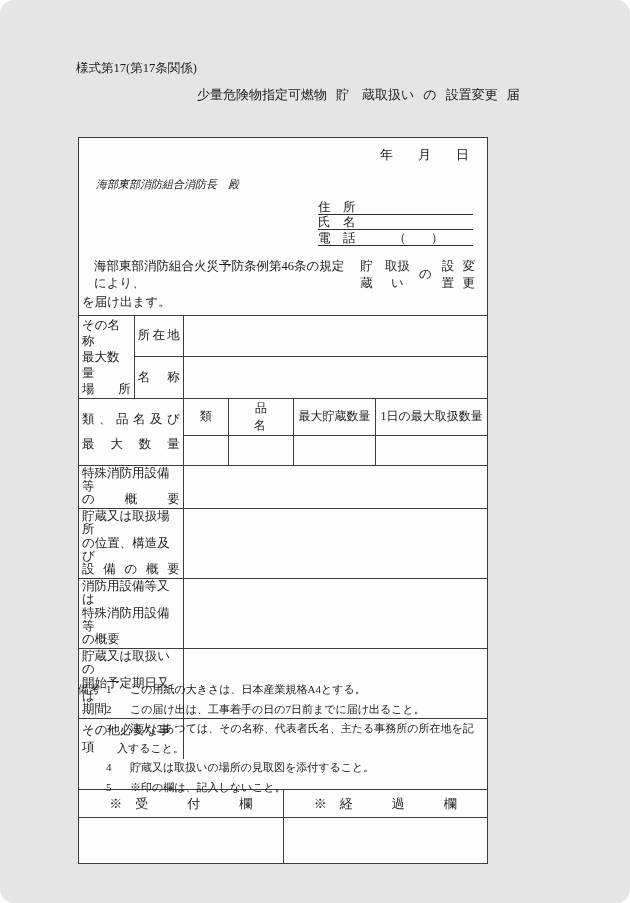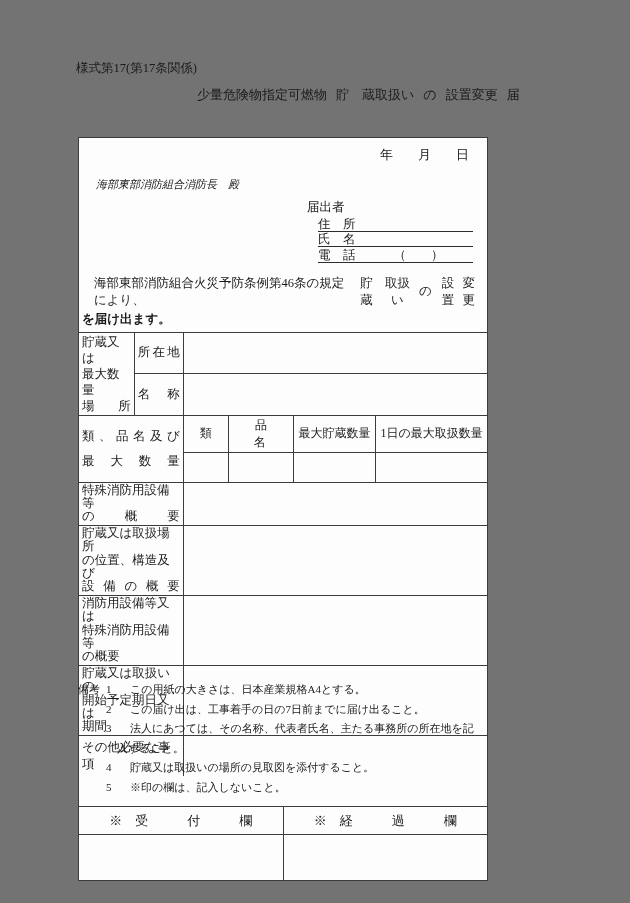--- a/index.html
+++ b/index.html
@@ -1,23 +1,24 @@
 <!DOCTYPE html>
 <html><head>
 <meta charset="utf-8">
 <style>
   * { box-sizing: border-box; margin: 0; padding: 0; }
   html,body { background:#ffffff; }
   .page {
     position: relative;
     width: 630px; height: 903px;
-    background: #737373;
+    background: #e5e5e5;
     font-family: "Liberation Serif", "DejaVu Serif", serif;
     color: #1a1a1a;
     overflow: hidden;
+    border-radius: 14px;
   }
   .form-code { position:absolute; left:76px; top:60px; font-size:12.5px; }
 
   
   .doc-title { position:absolute; left:197px; top:86px; display:flex; align-items:center; font-size:13px; }
   .doc-title > * + * { margin-left:9px; }
   .stack { display:flex; flex-direction:row; text-align:center; }
   .doc-title .stack { row-gap:9px; }
 
   .form-box { position:absolute; left:78px; top:137px; width:410px; border:1px solid #3c3c3c; background:#fdfdfd; }
@@ -27,21 +28,21 @@
 
   .notifier { margin:7px 0 0 228px; width:166px; font-size:12.5px; }
   .sign-line { border-bottom:1px solid #2d2d2d; margin-left:11px; height:15.5px; display:flex; align-items:flex-end; line-height:14px; }
   .sign-line .paren { margin-left:38px; }
 
   .statement { margin-top:10px; border-bottom:1px solid #3c3c3c; font-size:12.5px; }
   .stmt-line1 { display:flex; align-items:center; justify-content:space-between; padding:2px 8px 0 15px; }
   .frac { display:flex; align-items:center; }
   .frac > * + * { margin-left:6px; }
   .frac .stack { row-gap:5px; }
-  .stmt-line2 { padding:2px 0 4px 3px;font-weight:bold; }
+  .stmt-line2 { padding:2px 0 4px 3px; }
 
   table.main, table.stamp { width:100%; border-collapse:collapse; border-style:hidden; table-layout:fixed; }
   .main td { border:1px solid #3c3c3c; font-size:12.5px; padding:1px 3px; vertical-align:middle; overflow:hidden; }
   .main td.hdr { text-align:center; font-size:12px; padding:1px 1px; }
   .ln { line-height:13.4px; }
   .loc-cell .ln { line-height:16px; }
   .cls-cell .ln { line-height:25px; }
   .just { text-align:justify; text-align-last:justify; }
   .hdr.just { padding:1px 25px !important; }
 
@@ -83,21 +84,20 @@
 
     <div class="date-line">
       <span>年</span>
       <span>月</span>
       <span>日</span>
     </div>
 
     <div class="addressee">海部東部消防組合消防長　殿</div>
 
     <div class="notifier">
-      <div>届出者</div>
       <div class="sign-line">
         <span>住　所</span>
       </div>
       <div class="sign-line">
         <span>氏　名</span>
       </div>
       <div class="sign-line">
         <span>電　話</span>
         <span class="paren">（　　）</span>
       </div>
@@ -126,21 +126,21 @@
         <col style="width:55px">
           <col style="width:49px">
           <col style="width:45px">
         <col style="width:65px">
           <col style="width:82px">
           <col style="width:111px">
       </colgroup>
       <tbody>
       <tr style="height:25px">
         <td rowspan="2" class="loc-cell">
-          <div class="ln">貯蔵又は</div>
+          <div class="ln">その名称</div>
           <div class="ln">最大数量</div>
           <div class="ln just">場所</div>
         </td>
         <td class="just">所在地</td>
         <td colspan="4"></td>
       </tr>
       <tr style="height:25px">
         <td class="just">名称</td>
         <td colspan="4"></td>
       </tr>

